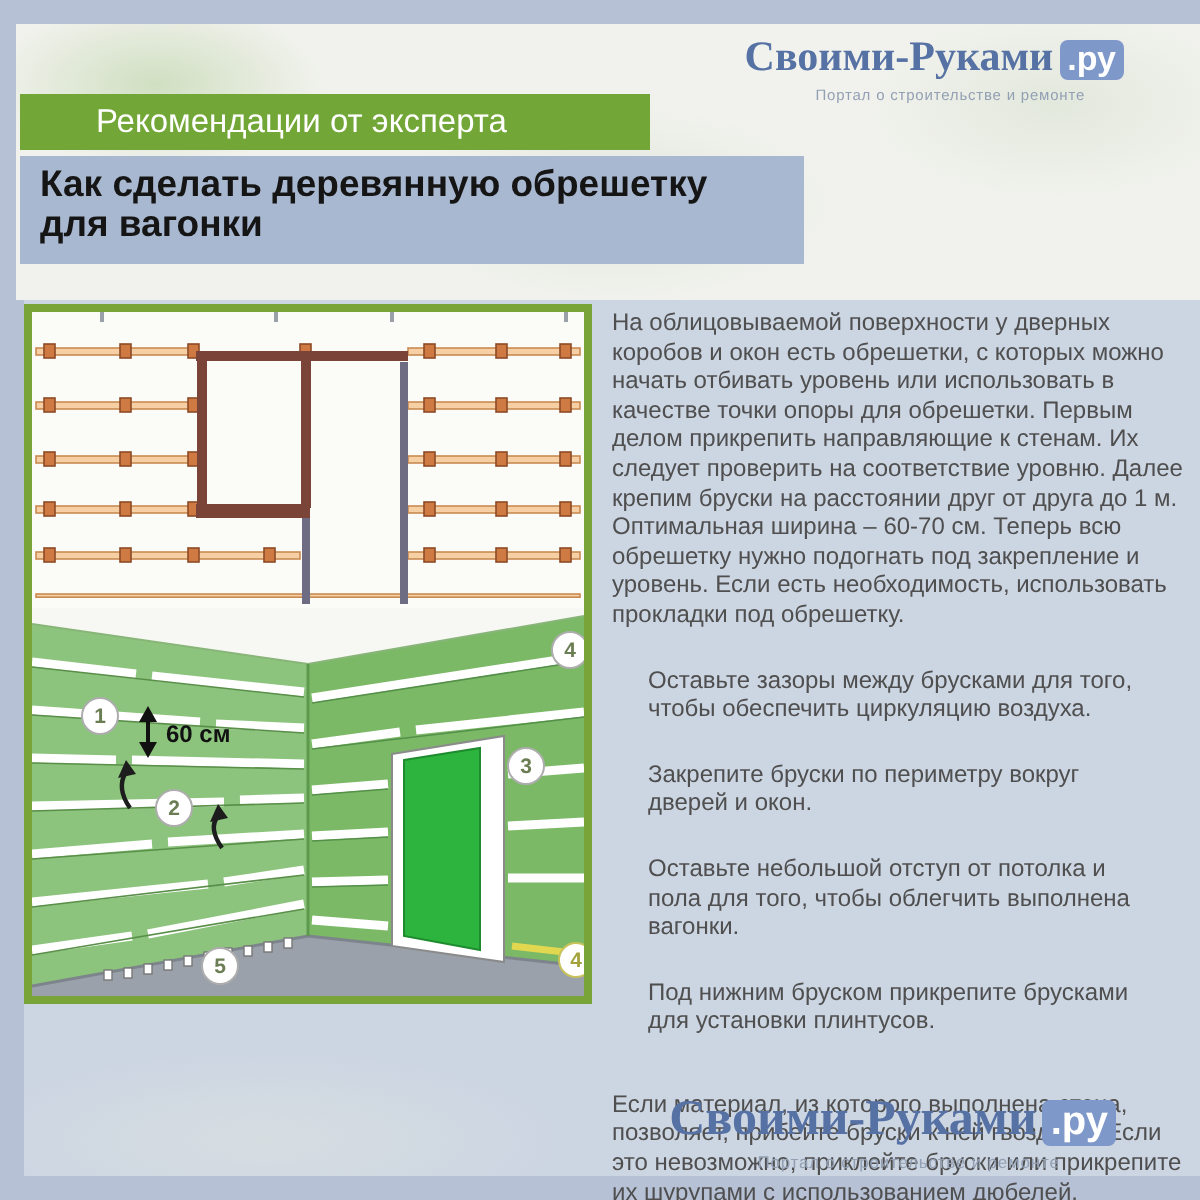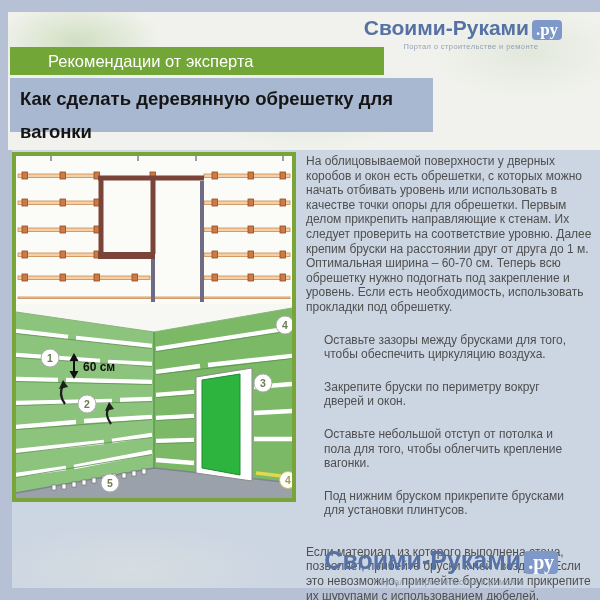--- a/index.html
+++ b/index.html
@@ -17,35 +17,35 @@
       radial-gradient(140px 70px at 520px 40px, rgba(200,214,190,.35), transparent 70%),
       #f1f2ed;
   }
   .content-panel{
     position:absolute;left:12px;top:150px;width:588px;height:438px;
     background:
       radial-gradient(200px 60px at 120px 420px, rgba(225,230,225,.5), transparent 75%),
       var(--panel-bg,#ccd5e2);
   }
   .badge-band{
-    position:absolute;left:10px;top:47px;width:374px;height:28px;box-sizing:border-box;
+    position:absolute;left:10px;top:47px;width:315px;height:28px;box-sizing:border-box;
     background:var(--band-green,#72a637);
     color:#fff;font-size:16.5px;line-height:28px;padding-left:38px;
   }
   .title-band{
-    position:absolute;left:10px;top:78px;width:423px;height:54px;box-sizing:border-box;
+    position:absolute;left:10px;top:78px;width:392px;height:54px;box-sizing:border-box;
     background:var(--title-band,#a9b8d1);
-    color:#151515;font-size:18.5px;font-weight:bold;line-height:33px;padding:4px 10px;
+    color:#151515;font-size:18.5px;font-weight:bold;line-height:20px;padding:4px 10px;
   }
   .logo{position:absolute;text-align:center;}
   .logo .row{white-space:nowrap;}
-  .logo .brand{color:var(--brand-blue,#5671a4);font-weight:bold;}
+  .logo .brand{color:var(--brand-blue,#5671a4);font-weight:bold;font-family:Liberation Serif, serif;}
   .logo .tld{
     background:var(--badge-blue,#7f98ca);color:#fff;font-weight:bold;
-    border-radius:4px;padding:0 4px;margin-left:3px;display:inline-block;line-height:1.15;font-family:Liberation Serif, serif;
+    border-radius:4px;padding:0 4px;margin-left:3px;display:inline-block;line-height:1.15;
   }
   .logo .tagline{color:#93a0b4;letter-spacing:.4px;margin-top:2px;margin-left:16px;}
   .logo-top{top:16px;right:38px;}
   .logo-top .brand{font-size:21px;}
   .logo-top .tld{font-size:17px;}
   .logo-top .tagline{font-size:7.5px;}
   .logo-bottom{top:546px;right:42px;}
   .logo-bottom .brand{font-size:25px;}
   .logo-bottom .tld{font-size:20px;}
   .logo-bottom .tagline{font-size:8.5px;}
@@ -262,21 +262,21 @@
     </g>
   </g>
 </svg>
 </div>
 
 <div class="text-col">
   <p class="intro">На облицовываемой поверхности у дверных коробов и окон есть обрешетки, с которых можно начать отбивать уровень или использовать в качестве точки опоры для обрешетки. Первым делом прикрепить направляющие к стенам. Их следует проверить на соответствие уровню. Далее крепим бруски на расстоянии друг от друга до 1 м. Оптимальная ширина – 60-70 см. Теперь всю обрешетку нужно подогнать под закрепление и уровень. Если есть необходимость, использовать прокладки под обрешетку.</p>
   <div class="tips">
     <div>Оставьте зазоры между брусками для того, чтобы обеспечить циркуляцию воздуха.</div>
     <div>Закрепите бруски по периметру вокруг дверей и окон.</div>
-    <div>Оставьте небольшой отступ от потолка и пола для того, чтобы облегчить крепление вагонки.</div>
+    <div>Оставьте небольшой отступ от потолка и пола для того, чтобы облегчить выполнена вагонки.</div>
     <div>Под нижним бруском прикрепите брусками для установки плинтусов.</div>
   </div>
   <p class="closing">Если материал, из которого выполнена стена, позволяет, прибейте бруски к ней гвоздями. Если это невозможно, приклейте бруски или прикрепите их шурупами с использованием дюбелей.</p>
 </div>
 
 <div class="logo logo-bottom">
   <div class="row">
     <span class="brand">Своими-Руками</span><span class="tld">.ру</span>
   </div>
   <div class="tagline">Портал о строительстве и ремонте</div>

